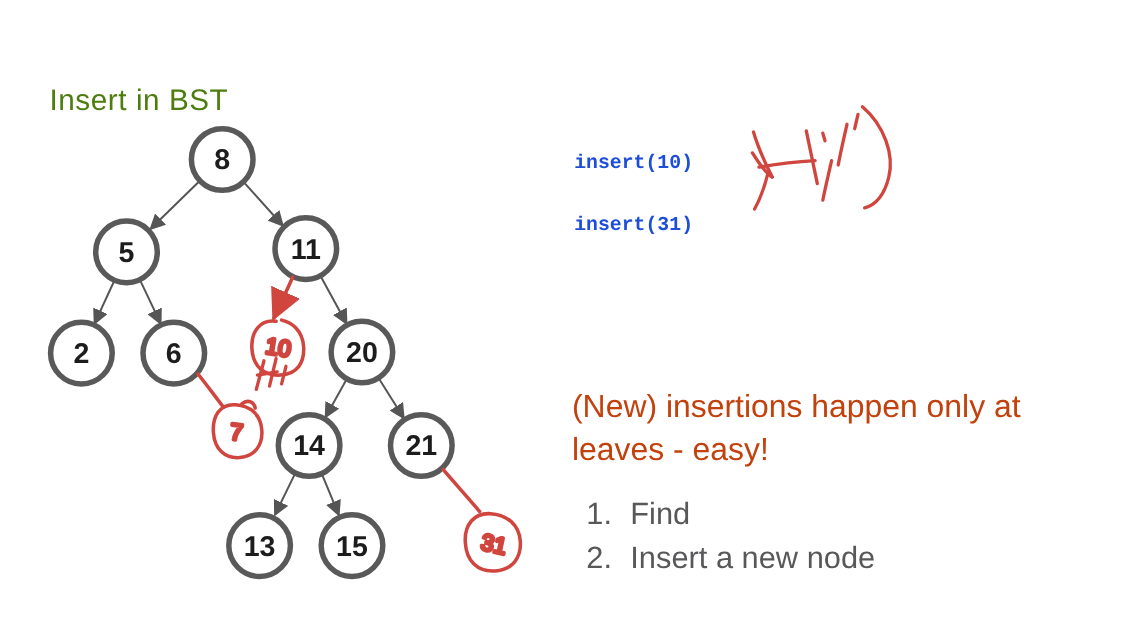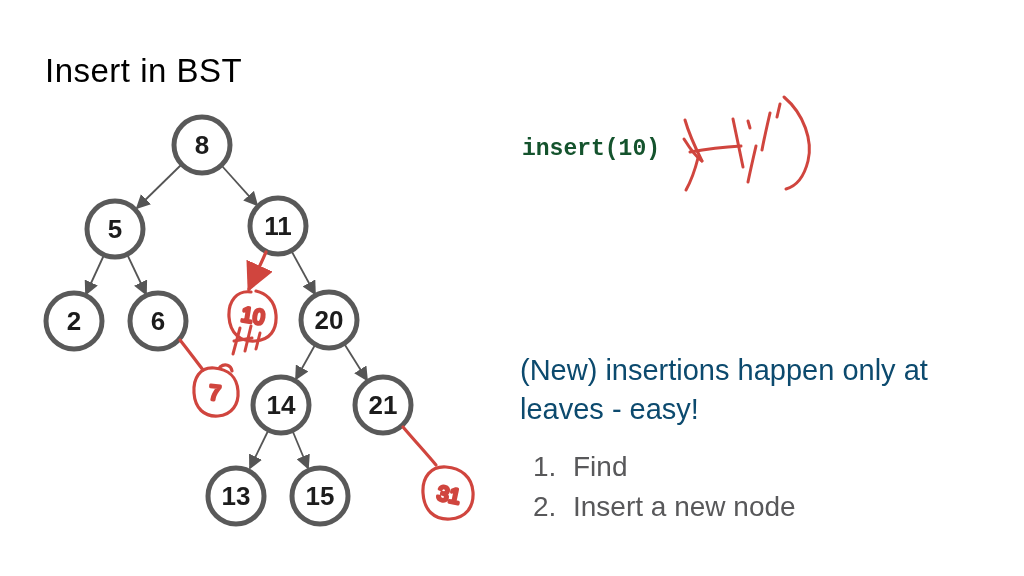--- a/index.html
+++ b/index.html
@@ -1,42 +1,43 @@
 <!DOCTYPE html>
 <html><head>
 <meta charset="utf-8">
 <style>
   html,body{margin:0;padding:0;background:#ffffff;}
   .slide{position:relative;width:1024px;height:576px;background:#ffffff;overflow:hidden;
          font-family:"Liberation Sans",sans-serif;}
-  .title{position:absolute;left:45px;top:52px;font-size:33px;font-weight:400;
-         color:#000000;letter-spacing:0.5px;}
+  .title{position:absolute;left:45px;top:76px;font-size:27px;font-weight:400;
+         color:#4d7c0f;letter-spacing:0.5px;}
   .diagram-svg{position:absolute;left:0;top:0;z-index:2;pointer-events:none;}
   .code-panel{position:absolute;left:522px;top:121px;z-index:1;}
   .code-line{height:56px;line-height:56px;font-family:"Liberation Mono",monospace;
-             font-weight:700;font-size:23px;color:#14532d;letter-spacing:0px;}
+             font-weight:700;font-size:18px;color:#1d4ed8;letter-spacing:0px;}
   .note{position:absolute;left:520px;top:351px;width:428px;font-size:29px;
-        line-height:39px;color:#0c4a6e;z-index:1;}
+        line-height:39px;color:#c2410c;z-index:1;}
   .steps{position:absolute;left:533px;top:447px;z-index:1;}
   .step{height:40px;line-height:40px;font-size:28px;color:#58585a;display:flex;}
   .step .num{width:40px;}
   .node-label{font-family:"Liberation Sans",sans-serif;font-size:26px;font-weight:700;
               fill:#1c1c1c;text-anchor:middle;}
   .ink-label{font-family:"Liberation Sans",sans-serif;font-size:21px;fill:#d0453e;
              text-anchor:middle;}
 </style>
 </head>
 <body>
 
 <div class="slide">
 
   <div class="title">Insert in BST</div>
 
   <div class="code-panel">
     <div class="code-line">insert(10)</div>
+    <div class="code-line">insert(31)</div>
   </div>
 
   <div class="note">(New) insertions happen only at leaves - easy!</div>
 
   <div class="steps">
     <div class="step">
       <span class="num">1.</span>
       <span>Find</span>
     </div>
     <div class="step">

